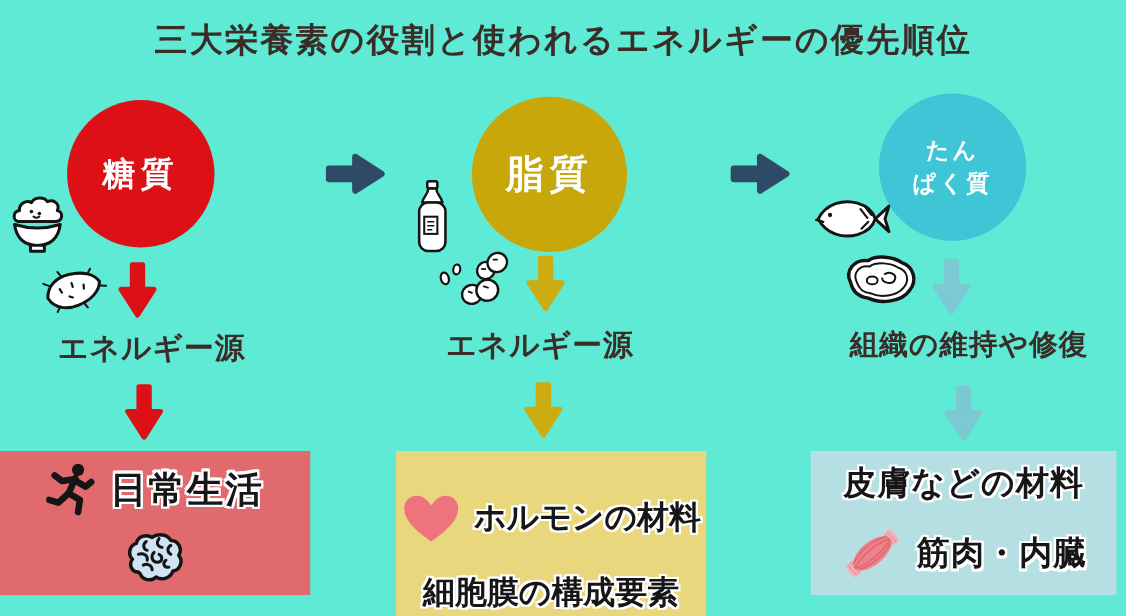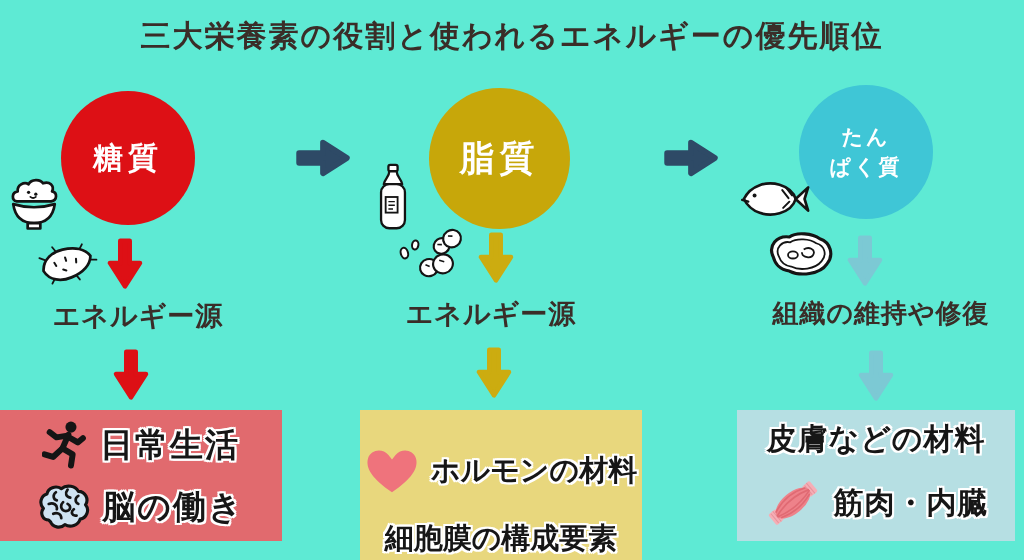--- a/index.html
+++ b/index.html
@@ -190,21 +190,20 @@
             <path d="M20 9 C16 12 17 17 21 18"></path>
             <path d="M33 6 C30 10 31 14 36 15"></path>
             <path d="M45 13 C41 15 41 20 45 22"></path>
             <path d="M12 22 C17 20 22 23 21 28"></path>
             <path d="M28 20 C24 24 26 30 31 30 C37 30 37 24 33 22"></path>
             <path d="M40 28 C36 31 38 36 43 35"></path>
             <path d="M17 33 C21 31 26 33 26 38"></path>
           </g>
         </svg>
       </span>
-      <span class="box-label">脳の働き</span>
     </div>
   </div>
 
   <div class="box box-2">
     <div class="box-row">
       <span class="icon-slot">
         <svg width="54" height="48" viewBox="0 0 60 54">
           <path d="M30 51 C8 36 0 24 3 13 C6 3 19 1 26 9 L30 14 L34 9 C41 1 54 3 57 13 C60 24 52 36 30 51 Z" fill="#ef737c"></path>
         </svg>
       </span>

